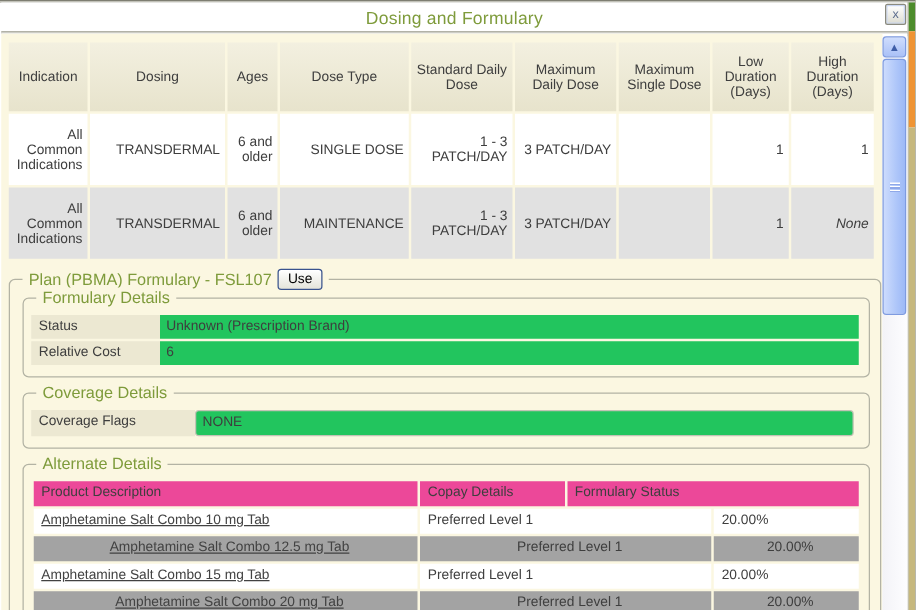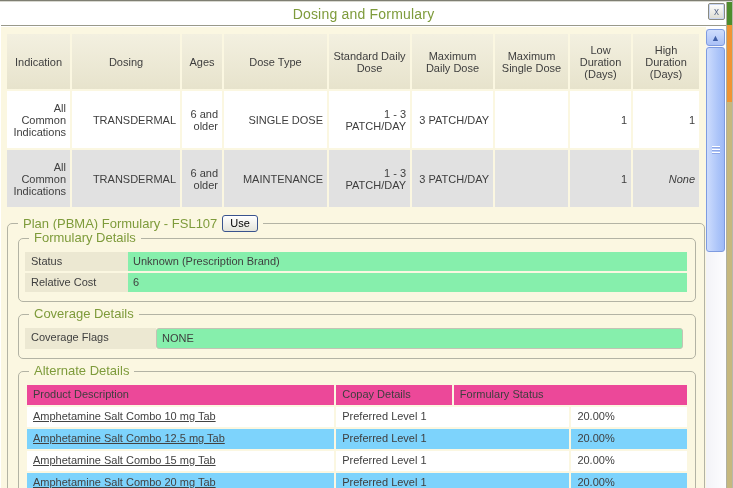--- a/index.html
+++ b/index.html
@@ -47,32 +47,32 @@
   .fs > .legend {
     position:absolute; top:-9px; left:10px; background:#fbf7e1; padding:0 5px;
     color:#7e9b3b; font-size:13px; white-space:nowrap; display:flex; align-items:center; gap:5px;
   }
   #plan-fs { margin:14px 8px 0 2px; width:698px; height:400px; padding:14px 6px 6px 6px; }
   .inner-fs { margin:0 2px 12px 4px; padding:13px 8px 7px 6px; }
 
   
   .lv-row { display:flex; margin-bottom:2px; height:19px; }
   .lv-label { background:#ece8d2; padding:3px 0 0 6px; }
-  .lv-value { background:#86efac; flex:1; padding:3px 0 0 5px; }
+  .lv-value { background:#22c55e; flex:1; padding:3px 0 0 5px; }
   #formulary-fs .lv-label { width:103px; }
   #coverage-fs .lv-label { width:131px; }
   #coverage-fs .lv-value { border:1px solid #c3c3b5; border-radius:3px; margin-right:4px; height:21px; }
   #coverage-fs .lv-row { height:21px; }
 
   
   .alt-table { display:flex; flex-direction:column; gap:2px; margin-left:2px; }
   .alt-row { display:flex; gap:2px; height:20px; }
   .alt-cell { padding:3px 0 0 6px; background:#ffffff; overflow:hidden; white-space:nowrap; }
   .alt-row.head .alt-cell { background:#ec4899; }
-  .alt-row.shade .alt-cell { background:#7dd3fc; }
+  .alt-row.shade .alt-cell { background:#a3a3a3;text-align:center; }
   .col-prod{width:311px;} .col-status{width:236px;} .col-copay{width:117px;}
   a.prod-link { color:#424242; text-decoration:underline; cursor:pointer; }
 
   
   #use-btn {
     font-size:11px; color:#000; padding:1px 7px 2px 7px;
     background:linear-gradient(#ffffff,#e4e4da); border:1px solid #39538e; border-radius:3px;
     box-shadow:inset 0 1px 0 #fff; cursor:pointer;
   }
 

